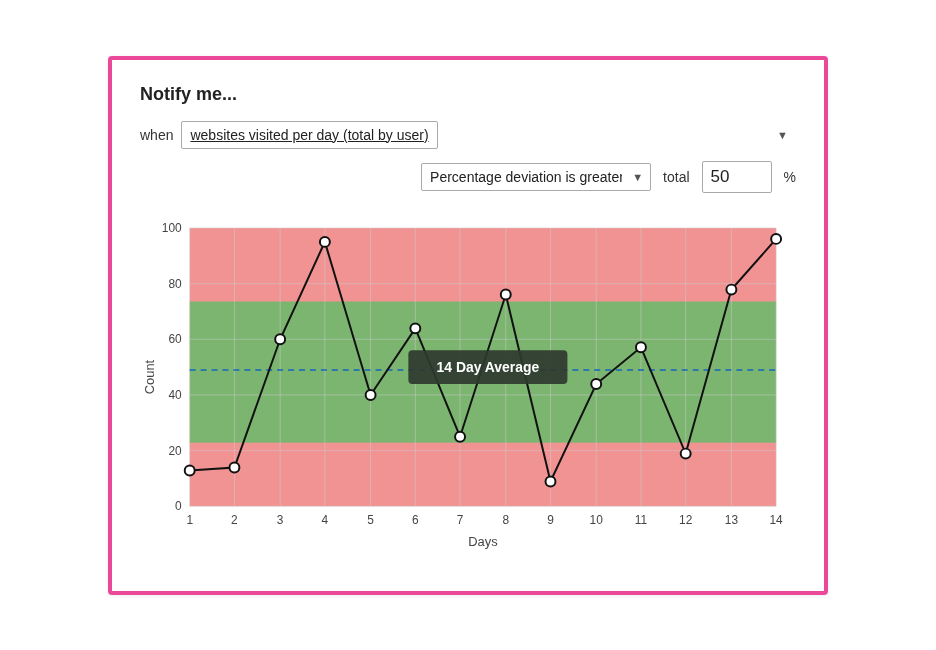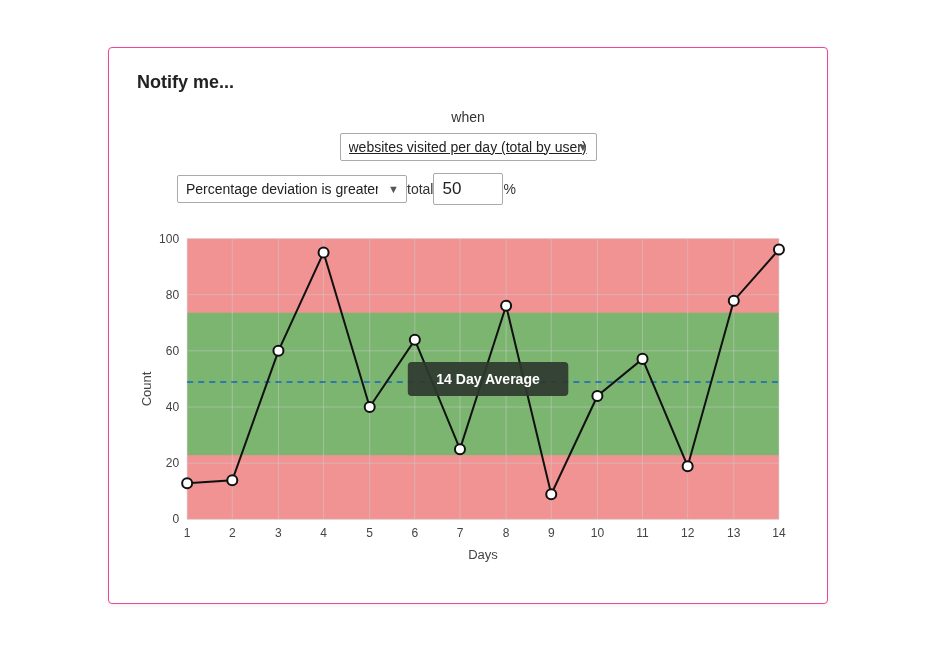--- a/index.html
+++ b/index.html
@@ -7,38 +7,37 @@
       font-family: Arial, sans-serif;
       background: #fff;
       display: flex;
       justify-content: center;
       align-items: center;
       min-height: 100vh;
       padding: 20px;
     }
     .card {
       background: #fff;
-      border: 1px solid #ec4899;
+      border: 4px solid #ec4899;
       border-radius: 4px;
       padding: 24px 28px 20px 28px;
       width: 720px;
       box-shadow: 0 1px 4px rgba(0,0,0,0.08);
     }
     .title {
       font-size: 18px;
       font-weight: bold;
       margin-bottom: 16px;
       color: #222;
     }
     .row1 {
       display: flex;
       align-items: center;
       margin-bottom: 12px;
       gap: 8px;
-      flex-direction: column;
     }
     .label {
       font-size: 14px;
       color: #333;
     }
     .select-wide {
       flex: 1;
       font-size: 14px;
       padding: 5px 8px;
       border: 1px solid #aaa;
@@ -60,22 +59,23 @@
       top: 50%;
       transform: translateY(-50%);
       font-size: 11px;
       pointer-events: none;
       color: #555;
     }
     .row2 {
       display: flex;
       align-items: center;
       margin-bottom: 14px;
-      gap: 0;
+      gap: 12px;
       margin-left: 40px;
+      justify-content: flex-end;
     }
     .select-cond-wrapper {
       position: relative;
     }
     .select-cond-wrapper::after {
       content: '▼';
       position: absolute;
       right: 8px;
       top: 50%;
       transform: translateY(-50%);

